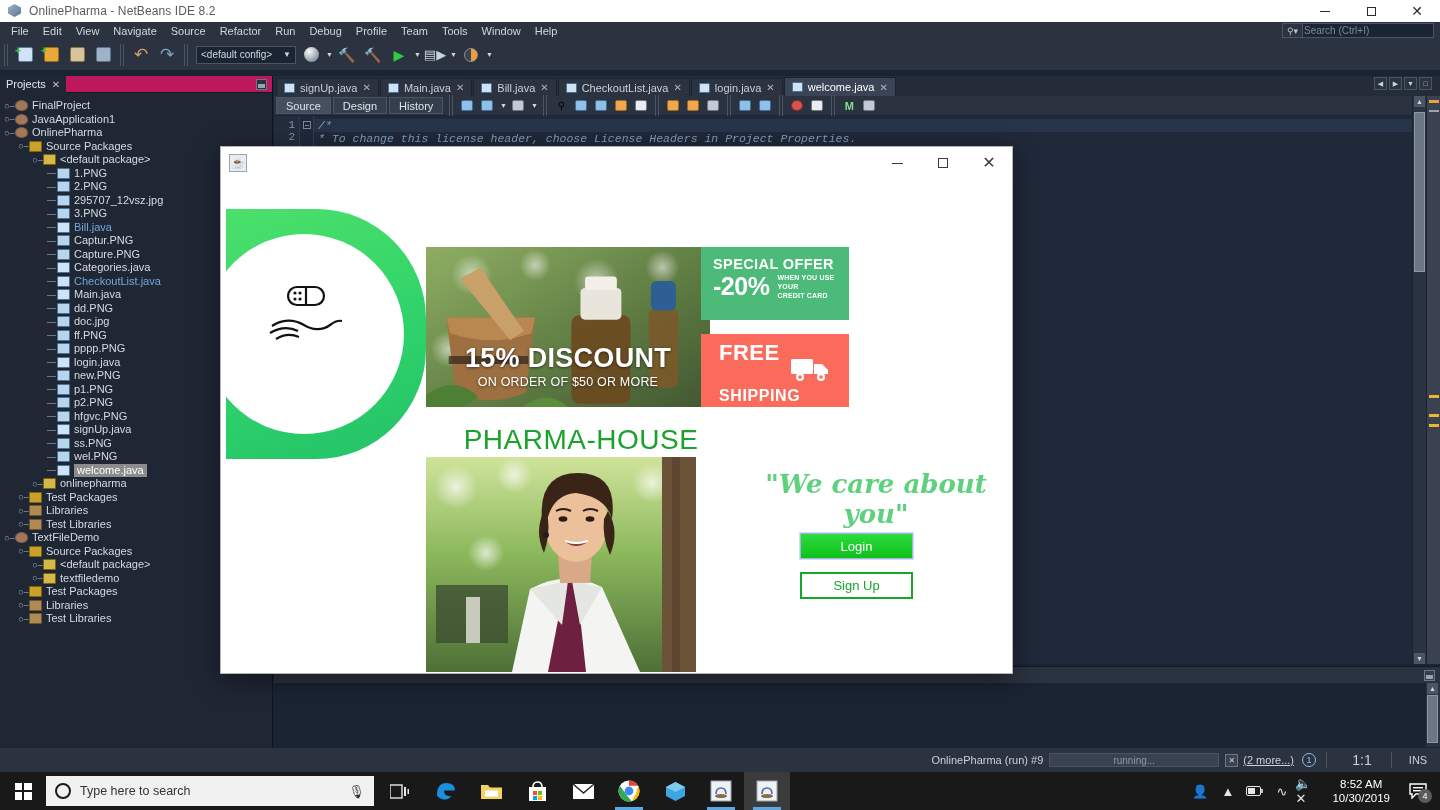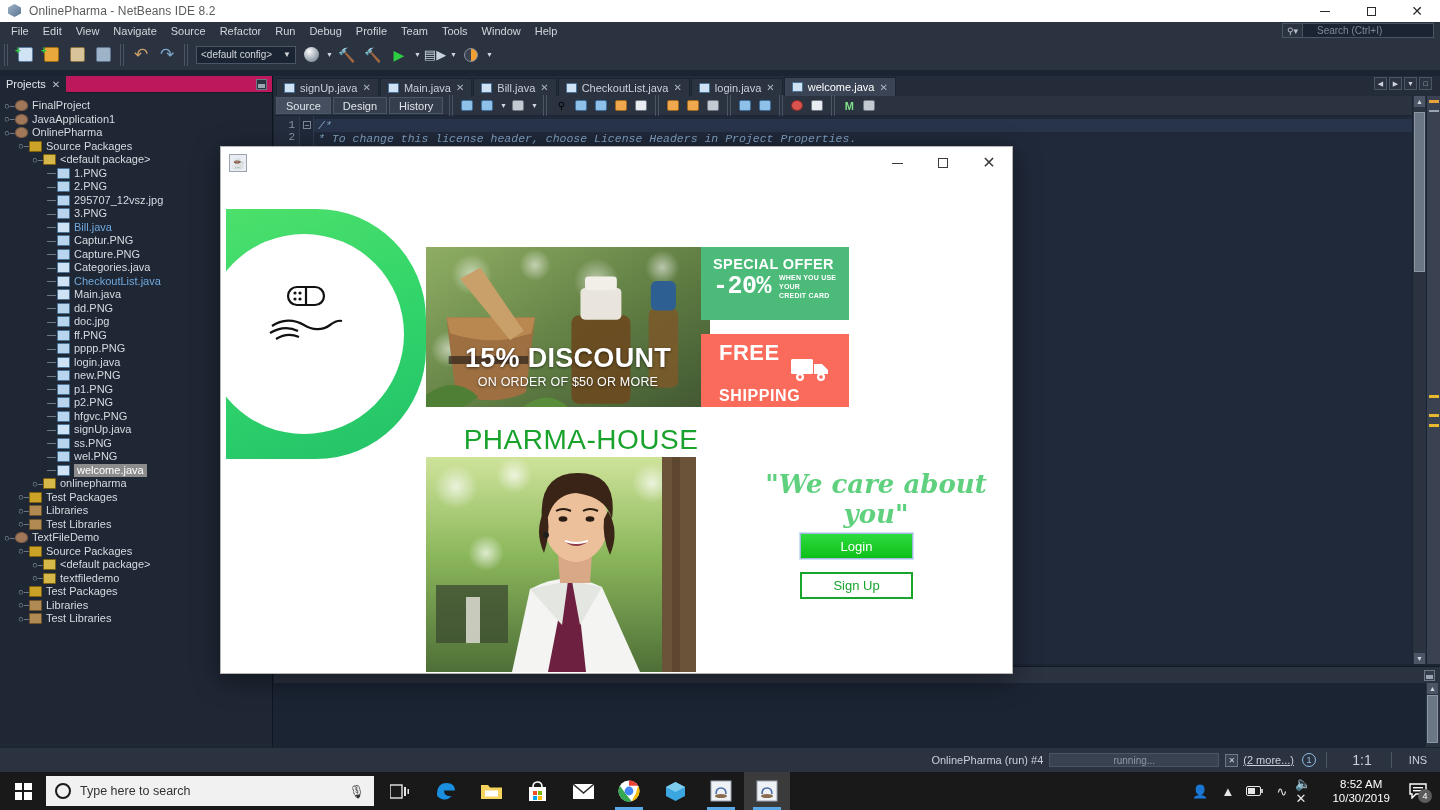--- a/index.html
+++ b/index.html
@@ -40,21 +40,21 @@
     font-size: 11px; color: #d2d6dc; padding: 1px 7px; line-height: 14px;
   }
   .search-wrap {
     margin-left: auto; margin-right: 6px; width: 152px; height: 15px;
     background: #1b2433; border: 1px solid #4a5565; display: flex; align-items: center;
   }
   .search-icon-box {
     width: 20px; height: 13px; display: flex; align-items: center; justify-content: center;
     background: #2b3240; border-right: 1px solid #4a5565; color: #b9c2cc; font-size: 9px;
   }
-  .search-ph { font-size: 10px; color: #7d8896; padding-left: 14px; }
+  .search-ph { font-size: 10px; color: #7d8896; padding-left: 1px; }
 
   
   .toolbar {
     position: absolute; top: 39px; left: 0; width: 1440px; height: 32px;
     background: #2b3240; display: flex; align-items: center;
     border-bottom: 1px solid #1b2433;
   }
   .tbgrip { width: 5px; height: 22px; margin: 0 3px 0 4px;
     background: repeating-linear-gradient(to right,#4a5565 0 1px,transparent 1px 3px); }
   .tbtn { width: 26px; height: 24px; display:flex; align-items:center; justify-content:center; position: relative; }
@@ -235,21 +235,21 @@
   .hero-text { position:absolute; left:0; right:0; bottom:18px; text-align:center;
     color:#ffffff; text-shadow:0 1px 3px rgba(0,0,0,.55); }
   .hero-text .big { font-size:27px; font-weight:bold; letter-spacing:.3px; line-height:1; }
   .hero-text .small { font-size:12.5px; margin-top:3px; letter-spacing:.2px; }
 
   
   .card-offer { position:absolute; left:480px; top:68px; width:148px; height:73px;
     background:#4cbb7a; color:#fff; padding:9px 0 0 12px; }
   .card-offer .t { font-size:14.5px; font-weight:bold; letter-spacing:.4px; }
   .card-offer .row { display:flex; align-items:center; margin-top:1px; }
-  .card-offer .pct { font-size:25px; font-weight:bold; letter-spacing:-.5px; line-height:1;font-family:Liberation Mono, monospace; }
+  .card-offer .pct { font-size:25px; font-weight:bold; letter-spacing:-.5px; line-height:1; }
   .card-offer .fine { font-size:7px; line-height:9px; margin-left:8px; font-weight:bold; letter-spacing:.2px; }
 
   .card-ship { position:absolute; left:480px; top:155px; width:148px; height:73px;
     background:#fa6b5c; color:#fff; padding:8px 0 0 18px; }
   .card-ship .free { font-size:22px; font-weight:bold; letter-spacing:.5px; line-height:1; }
   .card-ship .shp { font-size:16px; font-weight:bold; letter-spacing:.6px; line-height:1.1;margin-top:23px; }
   .card-ship .ord { font-size:8.5px; font-weight:bold; letter-spacing:.3px; margin-top:4px; }
   .truck { position:absolute; right:18px; top:22px; width:40px; height:26px; }
 
   .brand { position:absolute; left:200px; top:245px; width:320px; text-align:center;
@@ -758,21 +758,21 @@
     <div class="tabnav" style="position:absolute; right:4px; top:6px;">
       <div>◀</div>
       <div>▶</div>
       <div>▼</div>
       <div>□</div>
     </div>
   </div>
 
   <div class="statusbar">
     <div class="st-spacer"></div>
-    <div class="st-text">OnlinePharma (run) #4</div>
+    <div class="st-text">OnlinePharma (run) #9</div>
     <div class="st-prog">
       <span>running...</span>
     </div>
     <div class="st-xbtn">✕</div>
     <div class="st-more">(2 more...)</div>
     <div class="st-circ">1</div>
     <div class="st-div"></div>
     <div class="st-pos">1:1</div>
     <div class="st-div" style="margin:0 4px"></div>
     <div class="st-ins">INS</div>

